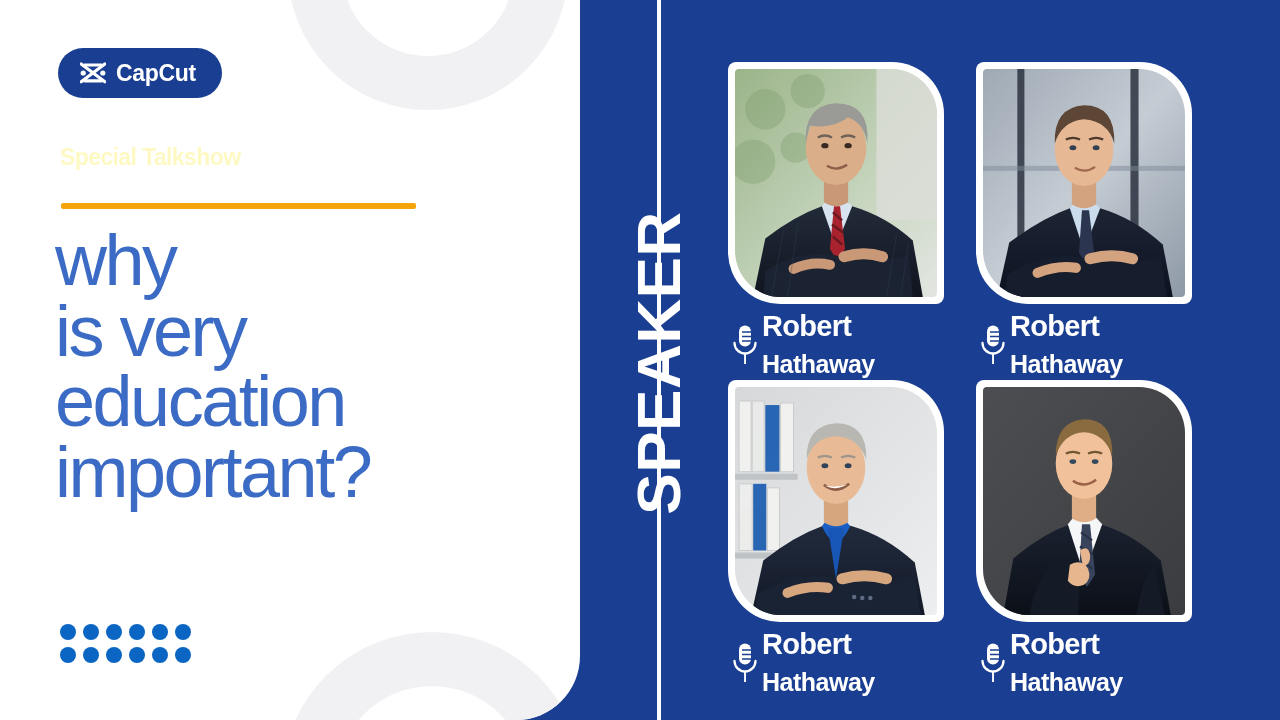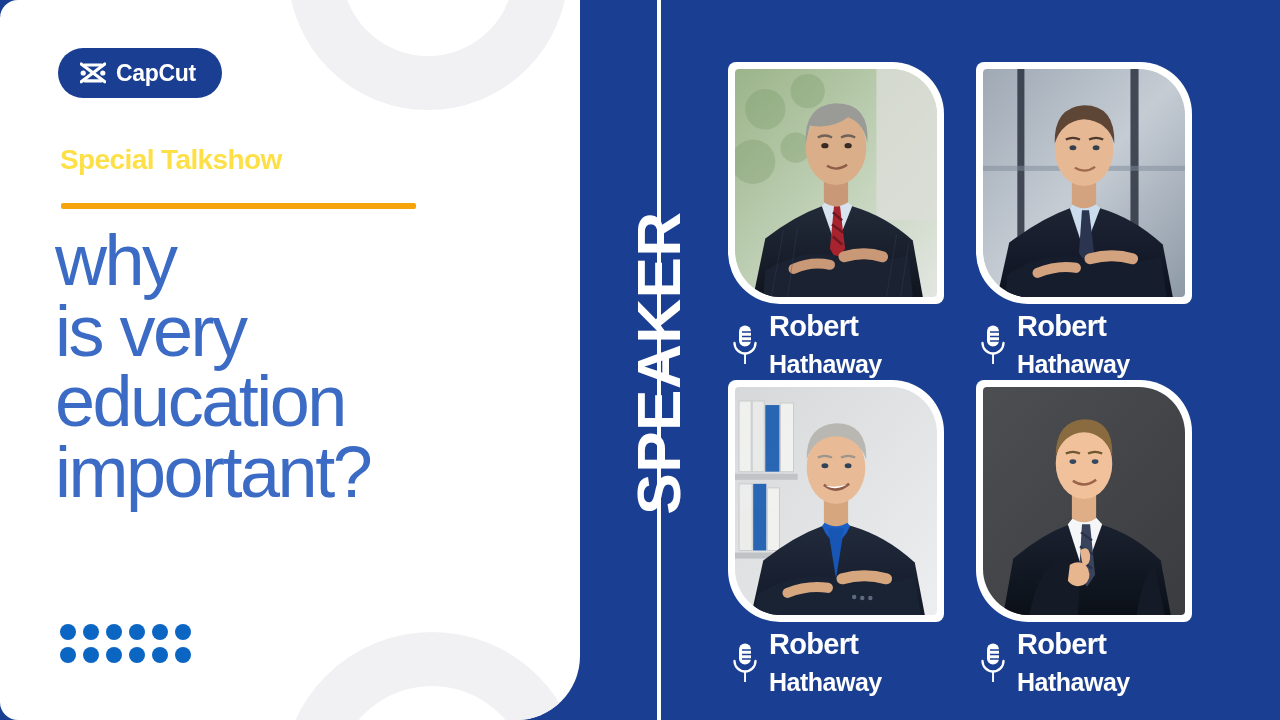--- a/index.html
+++ b/index.html
@@ -2,21 +2,21 @@
 <html><head>
 <meta charset="utf-8">
 <style>
   * { margin:0; padding:0; box-sizing:border-box; }
   html,body { width:1280px; height:720px; overflow:hidden; }
   body {
     font-family:"Liberation Sans", sans-serif;
     background:#1A3E91;
     position:relative;
   }
-  #stage { position:absolute; inset:0; width:1280px; height:720px; overflow:hidden; background:#1A3E91;border-radius:18px; }
+  #stage { position:absolute; inset:0; width:1280px; height:720px; overflow:hidden; background:#1A3E91; }
 
   
   .white-panel{
     position:absolute; left:0; top:0; width:580px; height:720px;
     background:#FFFFFF;
     border-bottom-right-radius:64px;
     overflow:hidden;
   }
   .ring{
     position:absolute; border-radius:50%;
@@ -35,21 +35,21 @@
   }
   .logo-mark{ width:26px; height:22px; flex:none; display:block; }
   .logo-text{
     color:#fff; font-size:23px; font-weight:700; letter-spacing:-0.3px;
     line-height:1; white-space:nowrap;
   }
 
   
   .eyebrow{
     position:absolute; left:60px; top:146px;
-    font-size:28px; font-weight:700; color:#fde047;
+    font-size:23px; font-weight:700; color:#fef9c3;
     letter-spacing:-0.6px; line-height:1; white-space:nowrap;
   }
   .eyebrow-rule{
     position:absolute; left:61px; top:203px;
     width:355px; height:6px; background:#F5A50B; border-radius:2px;
   }
 
   
   .headline{
     position:absolute; left:55px; top:225px; width:500px;
@@ -110,21 +110,21 @@
     border-top-left-radius:4px;
     border-top-right-radius:46px;
     border-bottom-left-radius:46px;
     border-bottom-right-radius:4px;
     overflow:hidden; position:relative;
   }
   .photo svg{ display:block; width:100%; height:100%; }
 
   .name-row{
     position:absolute; left:4px; top:250px;
-    display:flex; align-items:center; gap:11px;
+    display:flex; align-items:center; gap:4px;
   }
   .mic-icon{ width:26px; height:42px; flex:none; display:block; }
   .name-block{ line-height:1.0; }
   .name-first{
     display:block; color:#FFFFFF; font-size:29px; font-weight:700;
     letter-spacing:-0.7px; white-space:nowrap;
   }
   .name-last{
     display:block; color:#FFFFFF; font-size:25px; font-weight:700;
     letter-spacing:-0.5px; white-space:nowrap; margin-top:11px;

